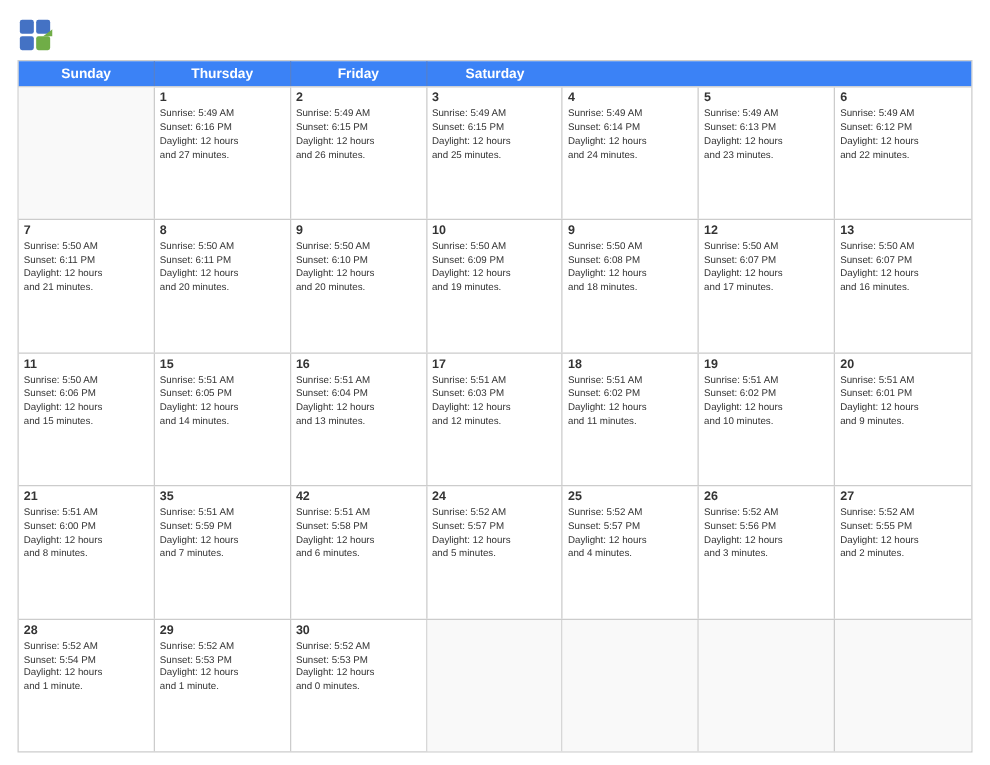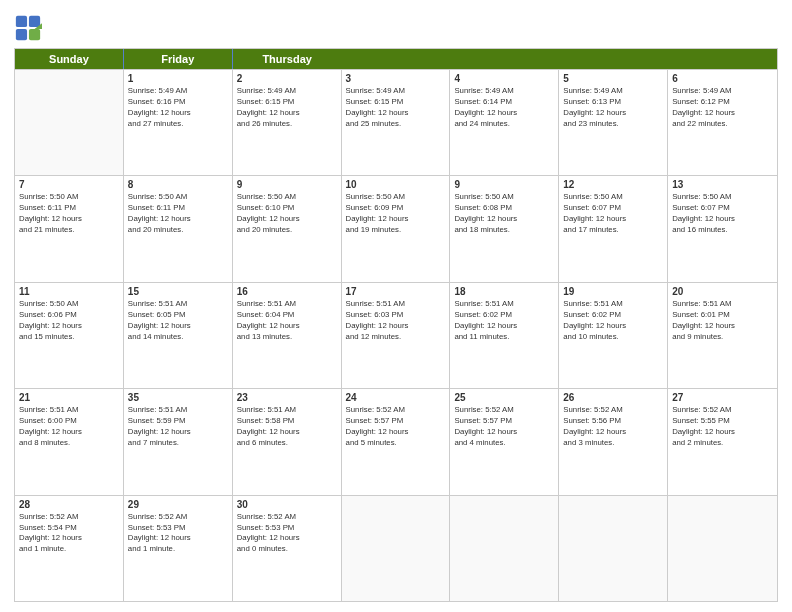--- a/index.html
+++ b/index.html
@@ -54,21 +54,21 @@
     }
     .calendar {
       flex: 1;
       display: flex;
       flex-direction: column;
       border: 1px solid #ccc;
     }
     .cal-header {
       display: grid;
       grid-template-columns: repeat(7, 1fr);
-      background: #4d7c0f;
+      background: #3b82f6;
     }
     .cal-header-cell {
       color: white;
       text-align: center;
       padding: 4px 2px;
       font-size: 11px;
       font-weight: bold;
       border-right: 1px solid #5580cc;
     }
     .cal-header-cell:last-child { border-right: none; }
@@ -125,22 +125,23 @@
     </div>
     <div class="title-block">
       <h1></h1>
       <h2></h2>
     </div>
   </div>
 
   <div class="calendar">
     <div class="cal-header">
       <div class="cal-header-cell">Sunday</div>
+      <div class="cal-header-cell">Thursday</div>
       <div class="cal-header-cell">Friday</div>
-      <div class="cal-header-cell">Thursday</div>
+      <div class="cal-header-cell">Saturday</div>
     </div>
     <div class="cal-body" id="cal-body">
     <div class="cal-row">
           <div class="cal-cell empty"></div>
           <div class="cal-cell">
             <span class="day-num">1</span>
             <div class="cell-info">Sunrise: 5:49 AM<br>Sunset: 6:16 PM<br>Daylight: 12 hours<br>and 27 minutes.</div>
           </div>
           <div class="cal-cell">
             <span class="day-num">2</span>
@@ -226,21 +227,21 @@
         <div class="cal-row">
           <div class="cal-cell">
             <span class="day-num">21</span>
             <div class="cell-info">Sunrise: 5:51 AM<br>Sunset: 6:00 PM<br>Daylight: 12 hours<br>and 8 minutes.</div>
           </div>
           <div class="cal-cell">
             <span class="day-num">35</span>
             <div class="cell-info">Sunrise: 5:51 AM<br>Sunset: 5:59 PM<br>Daylight: 12 hours<br>and 7 minutes.</div>
           </div>
           <div class="cal-cell">
-            <span class="day-num">23</span>
+            <span class="day-num">42</span>
             <div class="cell-info">Sunrise: 5:51 AM<br>Sunset: 5:58 PM<br>Daylight: 12 hours<br>and 6 minutes.</div>
           </div>
           <div class="cal-cell">
             <span class="day-num">24</span>
             <div class="cell-info">Sunrise: 5:52 AM<br>Sunset: 5:57 PM<br>Daylight: 12 hours<br>and 5 minutes.</div>
           </div>
           <div class="cal-cell">
             <span class="day-num">25</span>
             <div class="cell-info">Sunrise: 5:52 AM<br>Sunset: 5:57 PM<br>Daylight: 12 hours<br>and 4 minutes.</div>
           </div>

